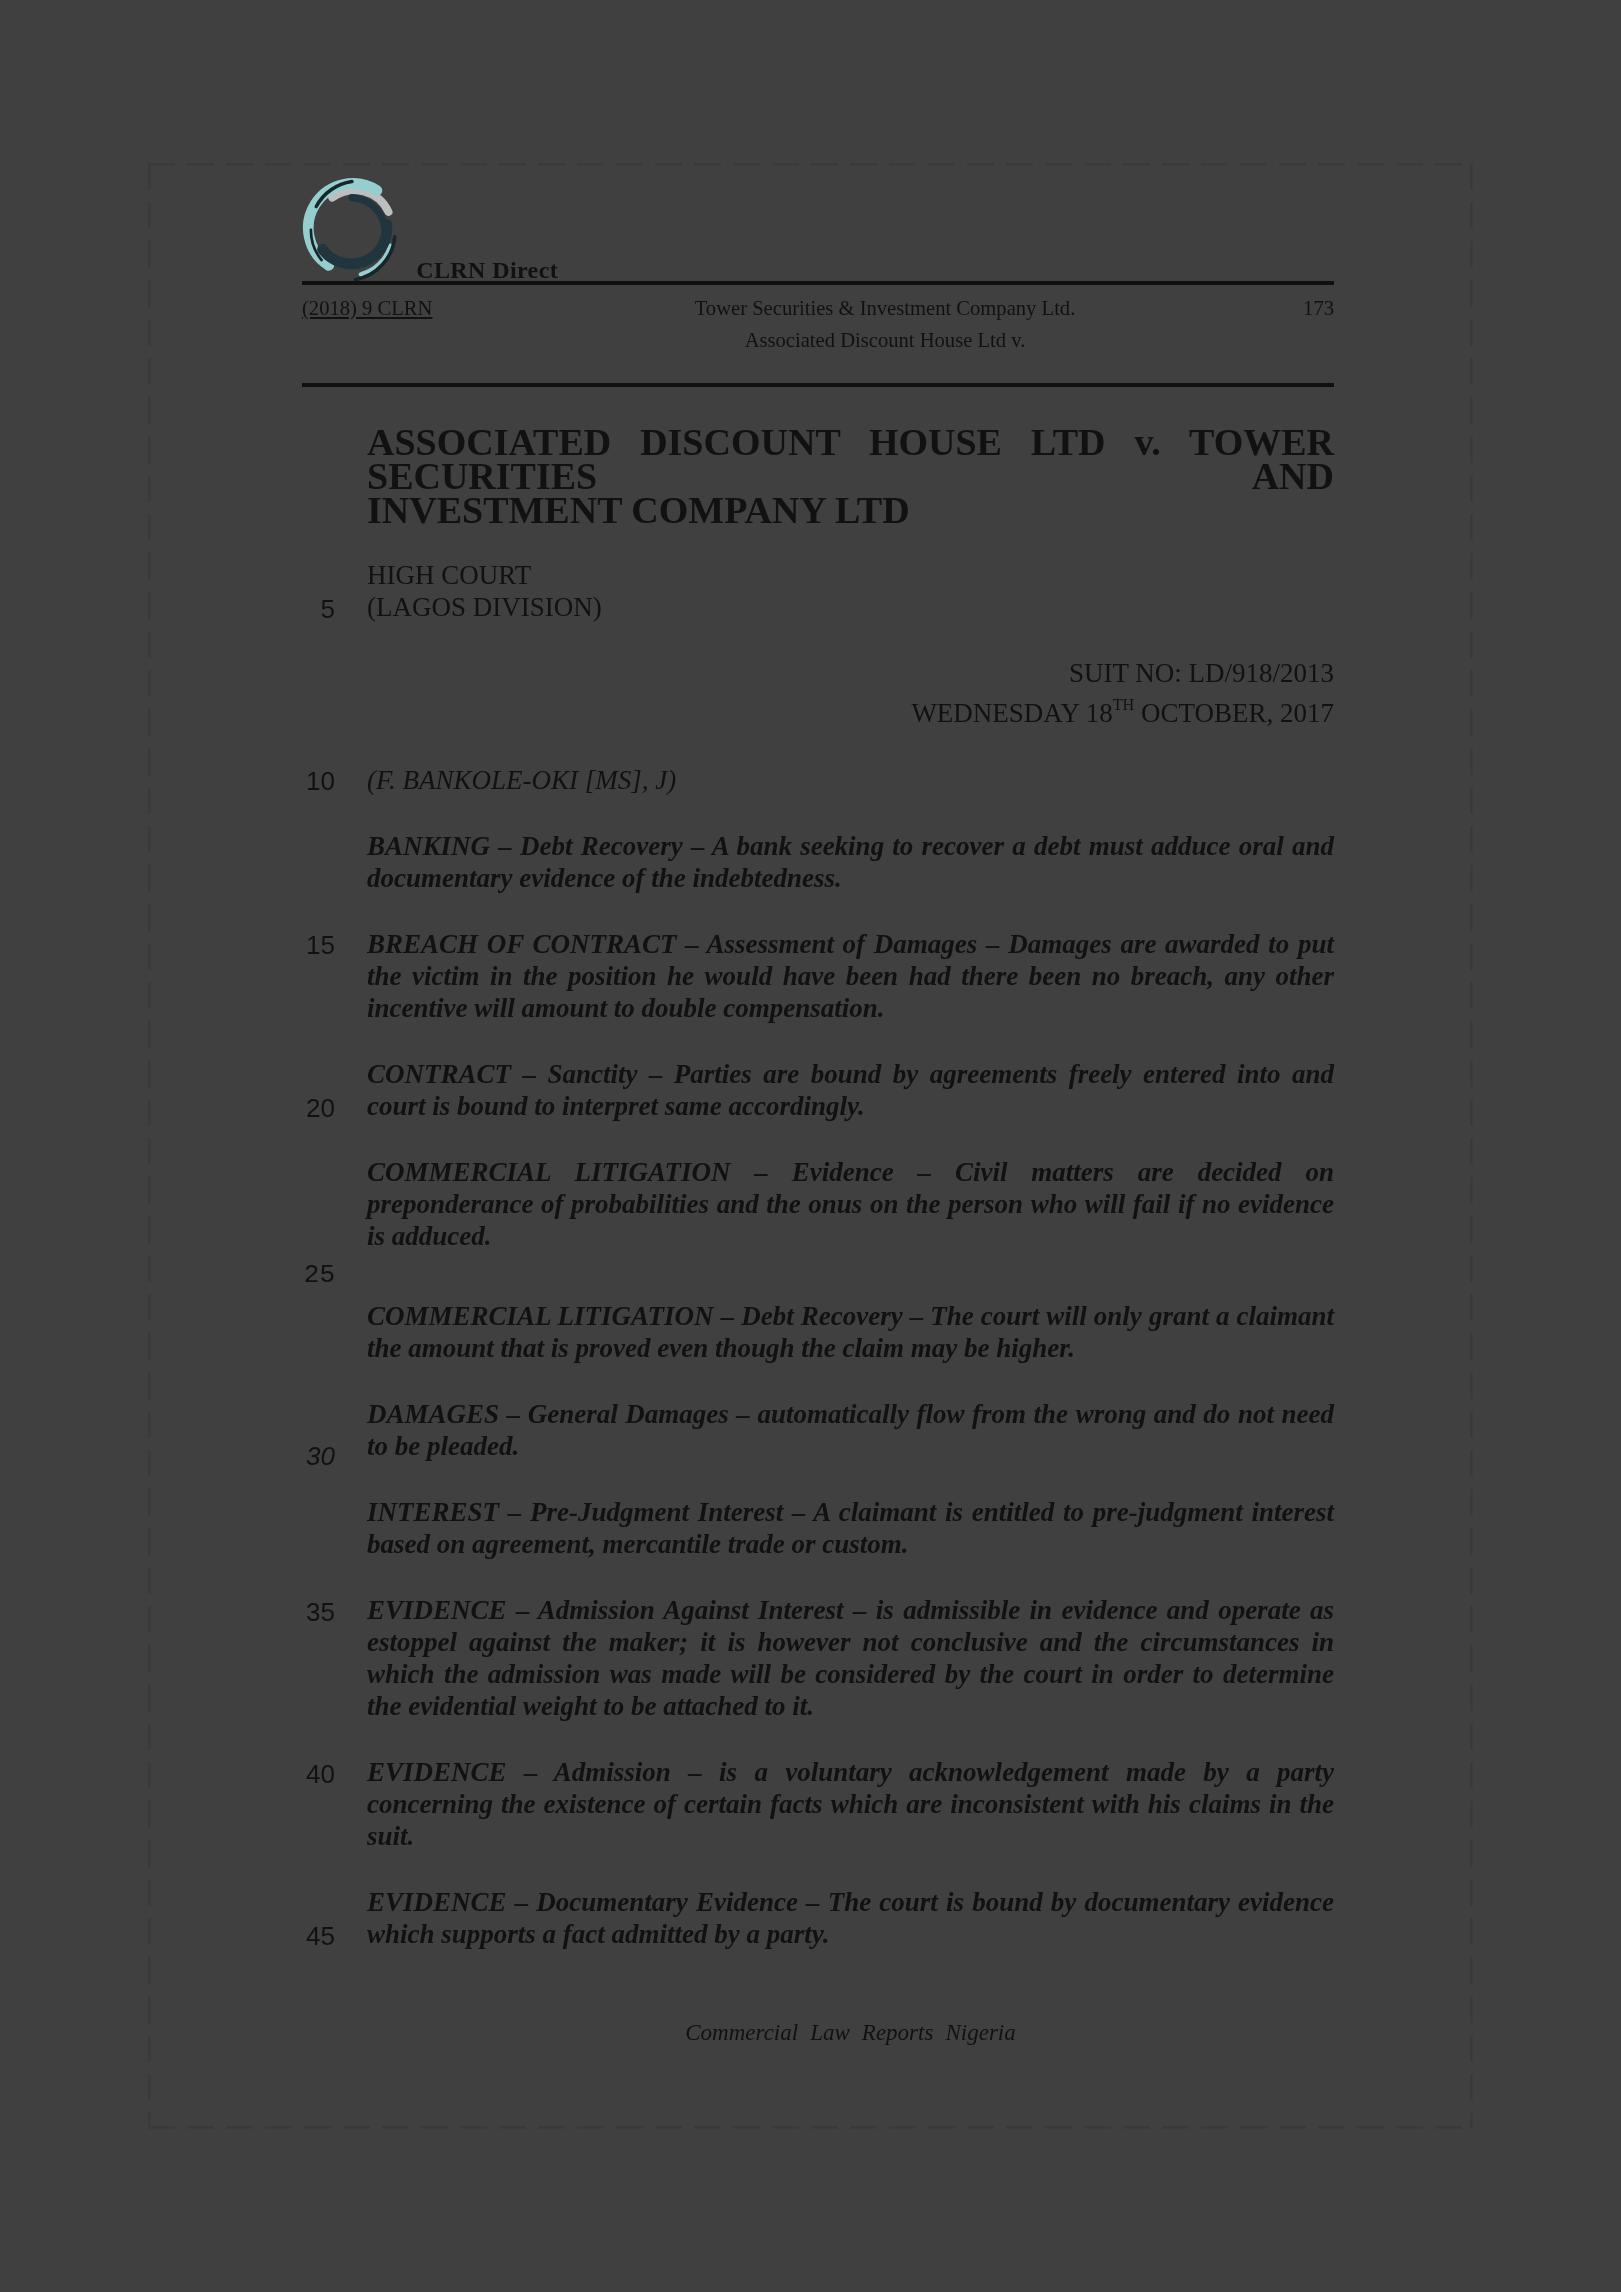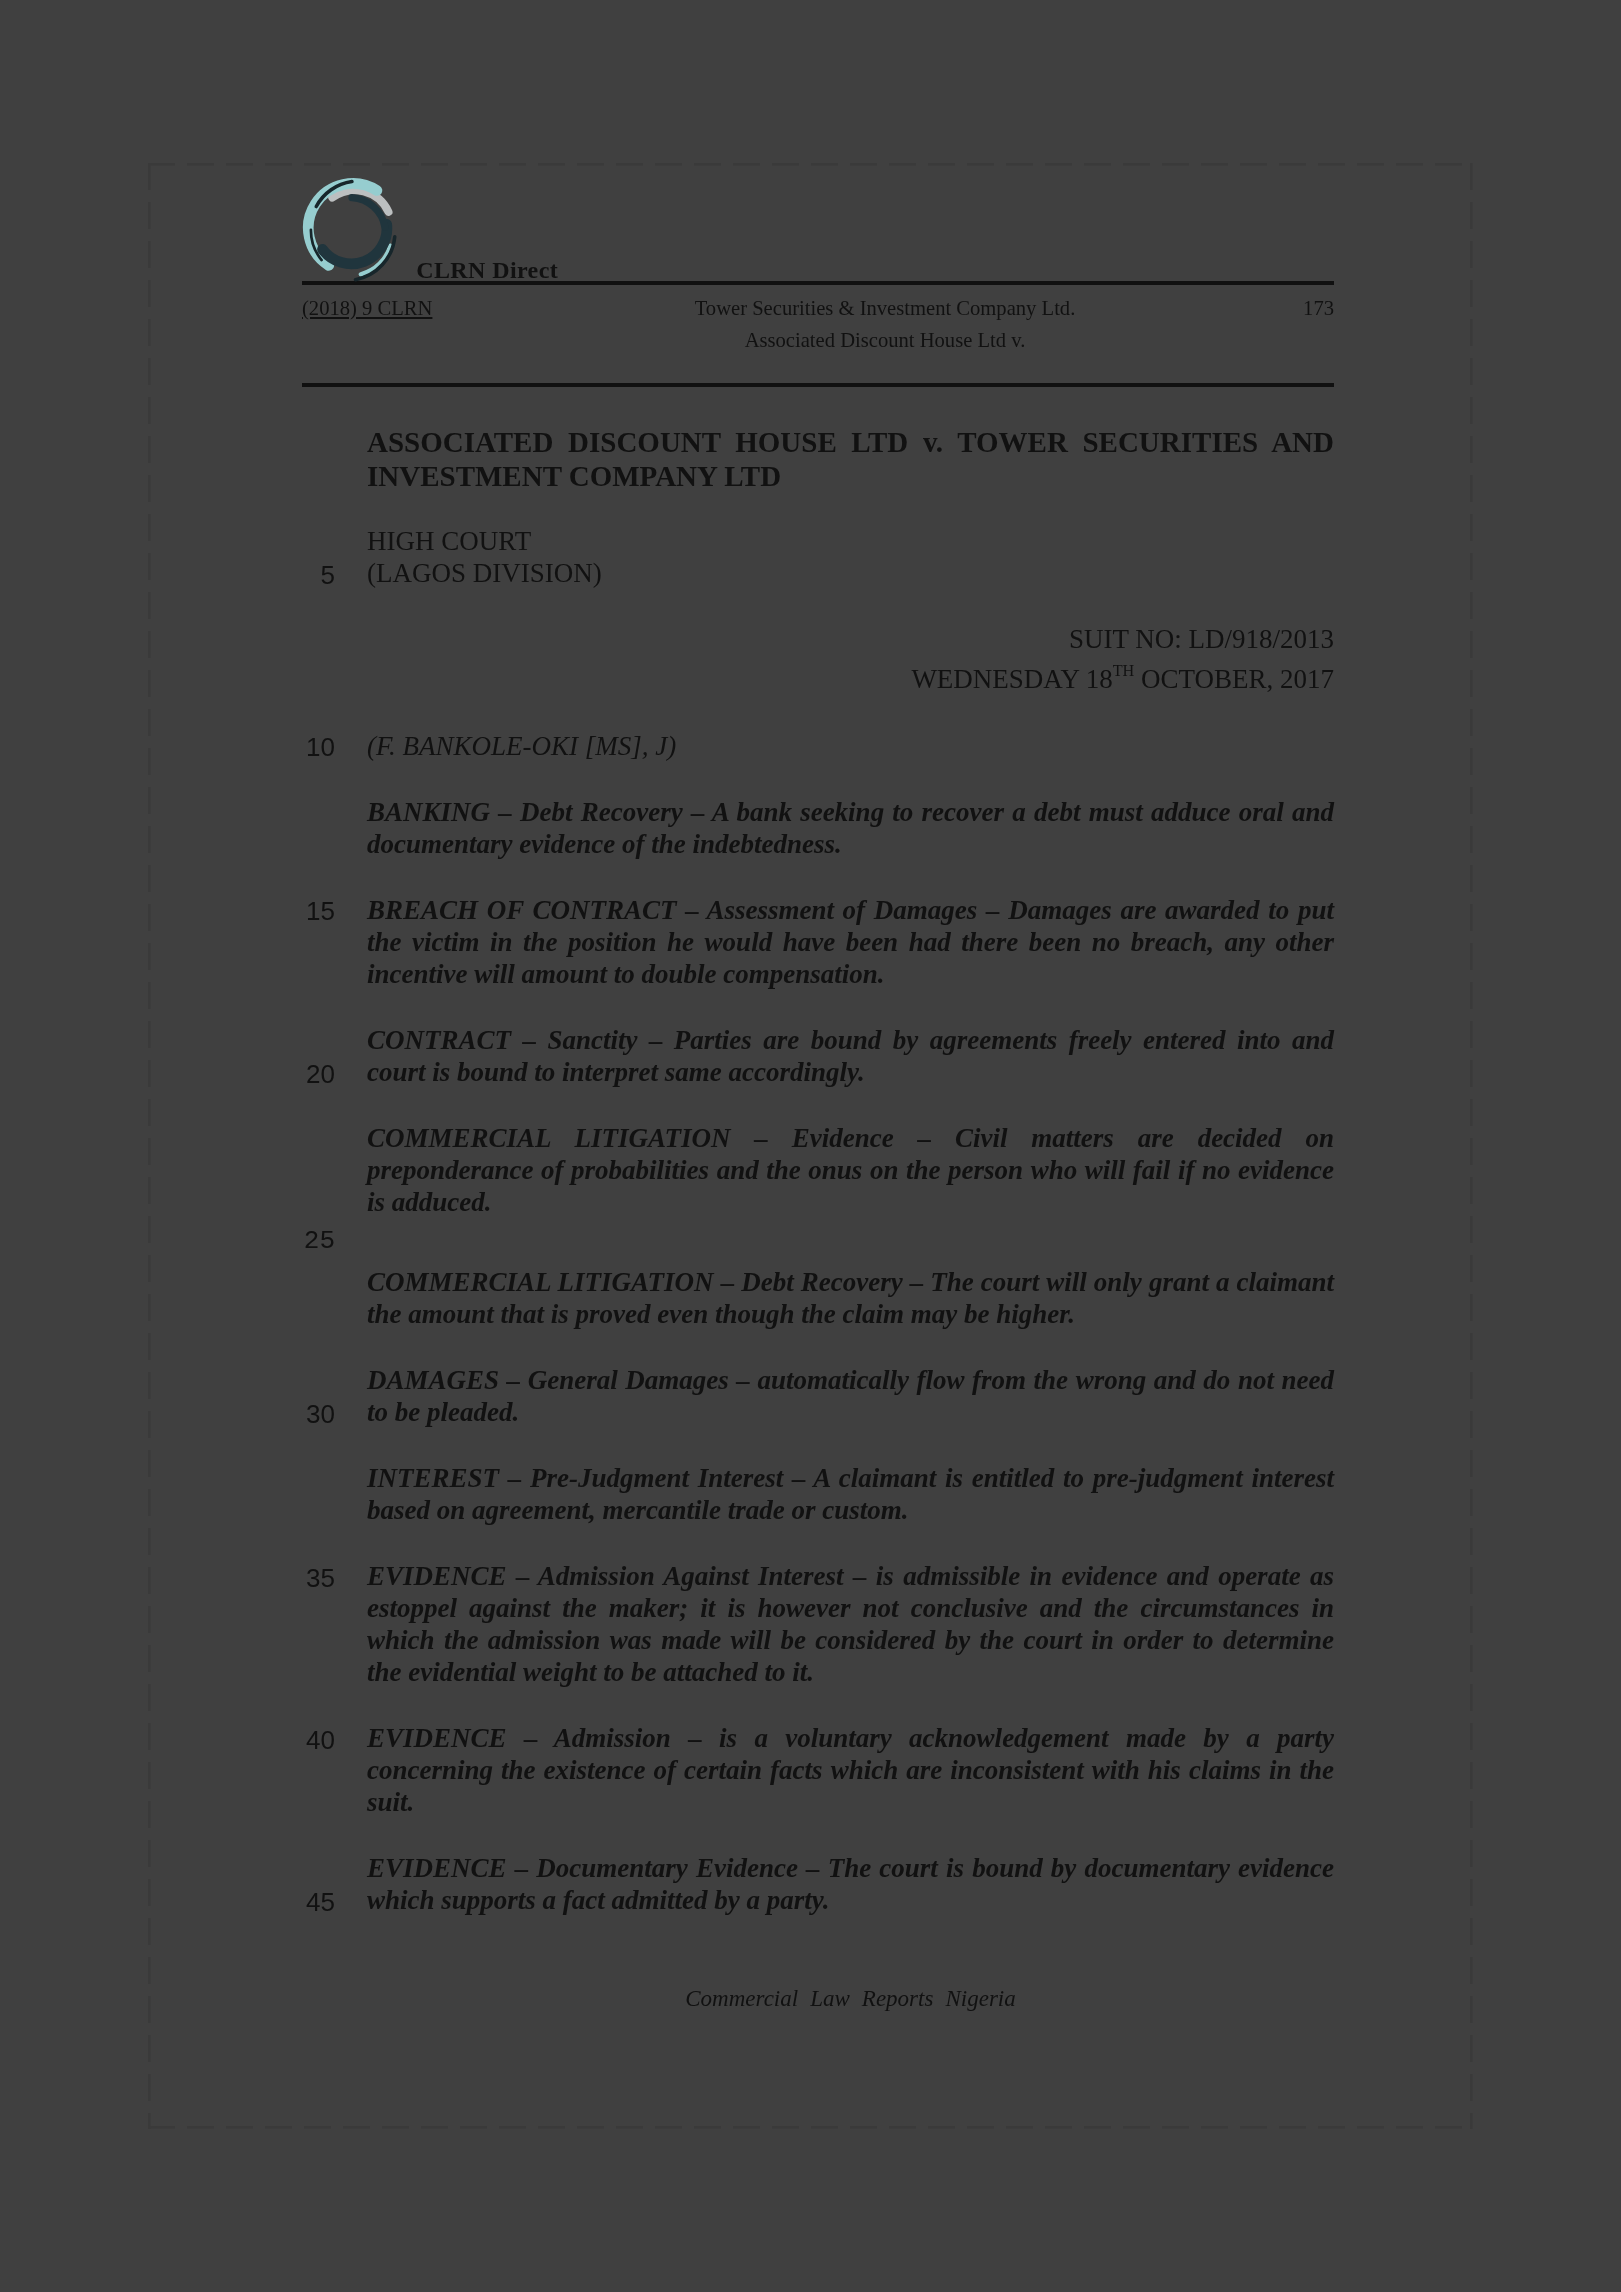--- a/index.html
+++ b/index.html
@@ -34,21 +34,21 @@
   .rule{height:3.6px;background:#101010;border:0;margin:0;}
   .rule-1{margin-top:-4.5px;}
   .rule-2{margin-top:27px;height:4.5px;}
   .cite-row{display:flex;margin-top:7.2px;font-size:20.6px;line-height:32px;}
   .cite-left{width:233px;flex:0 0 auto;text-decoration:underline;}
   .cite-center{flex:1;text-align:center;}
   .cite-right{width:99px;flex:0 0 auto;text-align:right;}
 
   .content{position:relative;margin-left:65px;margin-top:38px;}
   .block{position:relative;margin-bottom:34px;font-size:27px;line-height:32px;}
-  .block.title{font-weight:bold;font-size:29px;line-height:34px;margin-bottom:32px;}
+  .block.title{font-weight:bold;font-size:38px;line-height:34px;margin-bottom:32px;}
   .block.title .tline{text-align:justify;text-align-last:justify;}
   .block.title .tline:last-child{text-align-last:left;}
   .block.court{white-space:pre-line;}
   .block.suit{text-align:right;}
   .block.suit sup{font-size:60%;vertical-align:38%;}
   .block.judge{font-style:italic;}
   .block.catch{font-style:italic;font-weight:bold;text-align:justify;}
   .block.tight{margin-bottom:3.6px;}
   .block.num-only{height:41px;margin-bottom:3.6px;}
   .lineno{
@@ -130,21 +130,21 @@
         <div class="block catch tight">
           <div class="btext">COMMERCIAL LITIGATION – Evidence – Civil matters are decided on preponderance of probabilities and the onus on the person who will fail if no evidence is adduced.</div>
         </div>
         <div class="block num-only">
           <span class="lineno" style="top: 3.6px; font-family: Liberation Mono, monospace;">25</span>
         </div>
         <div class="block catch">
           <div class="btext">COMMERCIAL LITIGATION – Debt Recovery – The court will only grant a claimant the amount that is proved even though the claim may be higher.</div>
         </div>
         <div class="block catch">
-          <span class="lineno" style="top: 34px;">30</span>
+          <span class="lineno" style="top: 42px; font-style: italic;">30</span>
           <div class="btext">DAMAGES – General Damages – automatically flow from the wrong and do not need to be pleaded.</div>
         </div>
         <div class="block catch">
           <div class="btext">INTEREST – Pre-Judgment Interest – A claimant is entitled to pre-judgment interest based on agreement, mercantile trade or custom.</div>
         </div>
         <div class="block catch">
           <span class="lineno" style="top: 1.8px;">35</span>
           <div class="btext">EVIDENCE – Admission Against Interest – is admissible in evidence and operate as estoppel against the maker; it is however not conclusive and the circumstances in which the admission was made will be considered by the court in order to determine the evidential weight to be attached to it.</div>
         </div>
         <div class="block catch">

